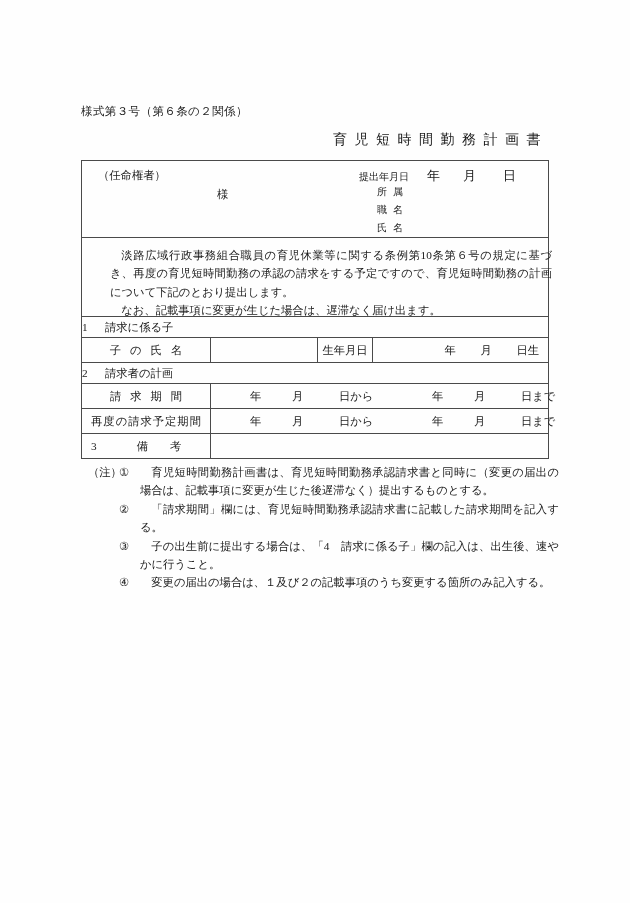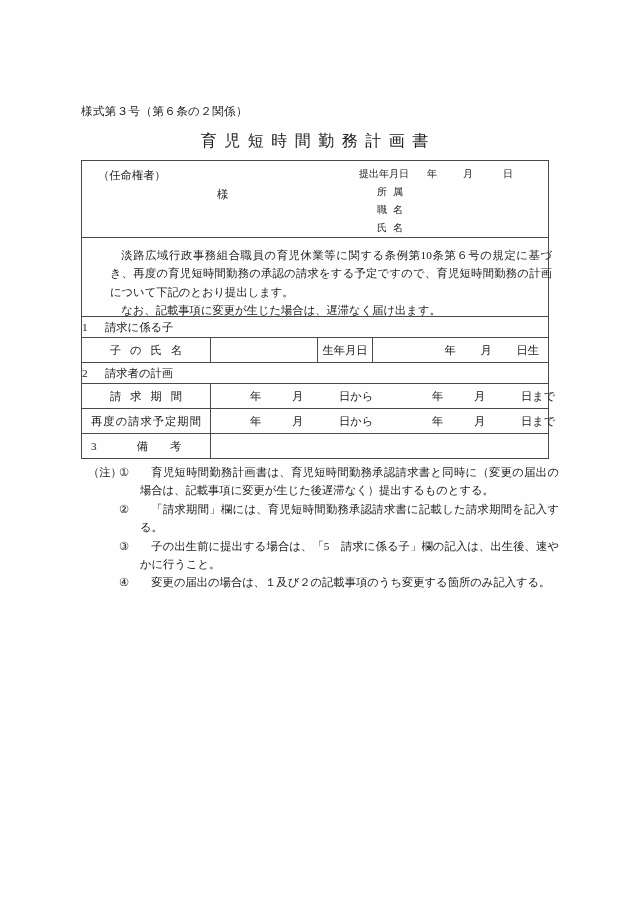--- a/index.html
+++ b/index.html
@@ -32,22 +32,22 @@
     letter-spacing: 0.4px;
     white-space: nowrap;
   }
 
   
   .doc-title {
     position: absolute;
     left: 81px;
     top: 131px;
     width: 467px;
-    text-align: center;
-    font-size: 16px;
+    text-align: right;
+    font-size: 14px;
     letter-spacing: 7.5px;
     text-indent: 7.5px;
     white-space: nowrap;
   }
 
   
   .tbl {
     position: absolute;
     left: 81px;
     top: 160px;
@@ -96,21 +96,21 @@
     width: 82px;
     text-align: right;
     font-size: 10px;
     display: inline-block;
   }
   .submit-label.sp {
     letter-spacing: 6px;
     text-indent: 6px;
   }
   .submit-date {
-    font-size: 10px;
+    font-size: 13px;
     padding-left: 18px;
   }
   .submit-date span { display: inline-block; }
   .sd-y { width: 36px; }
   .sd-m { width: 40px; }
 
   
   .stmt-cell {
     height: 78px;
     position: relative;
@@ -351,21 +351,21 @@
     <div class="note">
       <span class="marker">①</span>
       <span class="body">育児短時間勤務計画書は、育児短時間勤務承認請求書と同時に（変更の届出の場合は、記載事項に変更が生じた後遅滞なく）提出するものとする。</span>
     </div>
     <div class="note">
       <span class="marker">②</span>
       <span class="body">「請求期間」欄には、育児短時間勤務承認請求書に記載した請求期間を記入する。</span>
     </div>
     <div class="note">
       <span class="marker">③</span>
-      <span class="body">子の出生前に提出する場合は、「5　請求に係る子」欄の記入は、出生後、速やかに行うこと。</span>
+      <span class="body">子の出生前に提出する場合は、「4　請求に係る子」欄の記入は、出生後、速やかに行うこと。</span>
     </div>
     <div class="note">
       <span class="marker">④</span>
       <span class="body">変更の届出の場合は、１及び２の記載事項のうち変更する箇所のみ記入する。</span>
     </div>
   </div>
 
 </div>
 
 </body></html>

